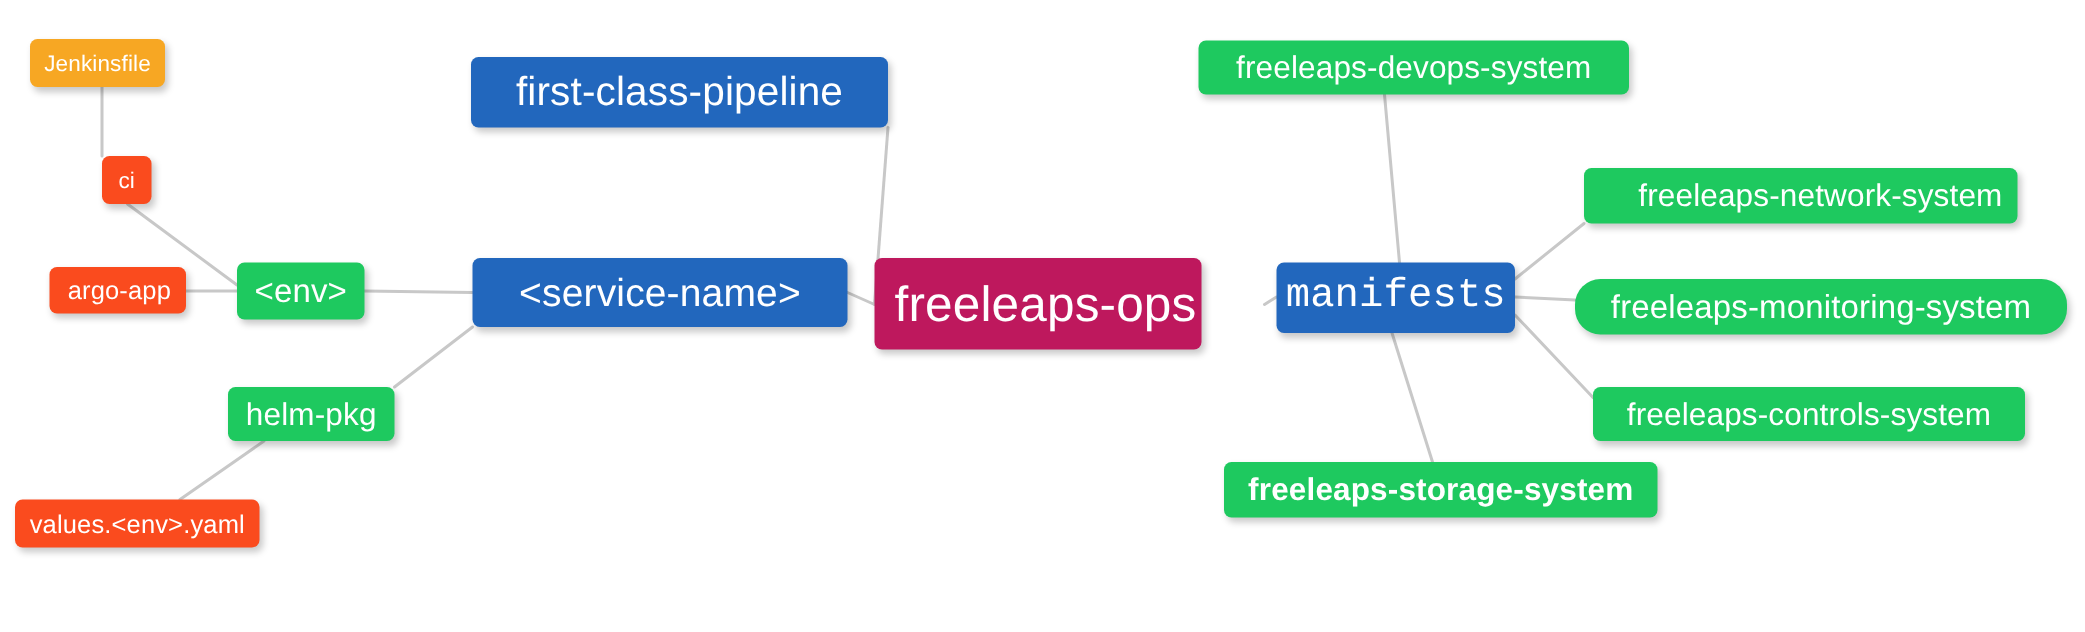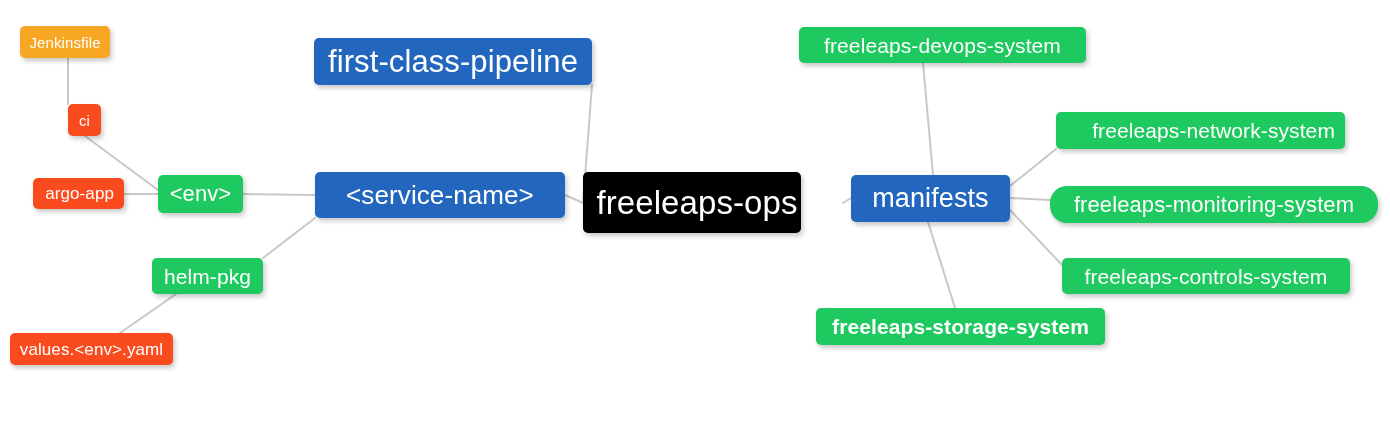--- a/index.html
+++ b/index.html
@@ -59,30 +59,30 @@
       <path d="M 68 104 L 68 58" stroke="#c8c8c8" stroke-width="2" fill="none" stroke-linecap="round"></path>
       <path d="M 176 294 L 120 333" stroke="#c8c8c8" stroke-width="2" fill="none" stroke-linecap="round"></path>
       <path d="M 933 175 L 923 63" stroke="#c8c8c8" stroke-width="2" fill="none" stroke-linecap="round"></path>
       <path d="M 1010 186 L 1056 149" stroke="#c8c8c8" stroke-width="2" fill="none" stroke-linecap="round"></path>
       <path d="M 1010 198 L 1050 200" stroke="#c8c8c8" stroke-width="2" fill="none" stroke-linecap="round"></path>
       <path d="M 1010 210 L 1062 265" stroke="#c8c8c8" stroke-width="2" fill="none" stroke-linecap="round"></path>
       <path d="M 928 222 L 955 308" stroke="#c8c8c8" stroke-width="2" fill="none" stroke-linecap="round"></path>
     </svg>
 
   <div id="nodes-layer">
-      <div class="node" style="left: 583px; top: 172px; width: 218px; height: 61px; background: #000000; font-size: 33px; padding-left: 20px;">
+      <div class="node" style="left: 583px; top: 172px; width: 218px; height: 61px; background: #be185d; font-size: 33px; padding-left: 20px;">
         <span class="node-label">freeleaps-ops</span>
       </div>
-      <div class="node" style="left: 314px; top: 38px; width: 278px; height: 47px; background: rgb(34, 103, 189); font-size: 31px;">
+      <div class="node" style="left: 314px; top: 38px; width: 278px; height: 47px; background: rgb(34, 103, 189); font-size: 27px;">
         <span class="node-label">first-class-pipeline</span>
       </div>
       <div class="node" style="left: 315px; top: 172px; width: 250px; height: 46px; background: rgb(34, 103, 189); font-size: 26px;">
         <span class="node-label">&lt;service-name&gt;</span>
       </div>
-      <div class="node" style="left: 851px; top: 175px; width: 159px; height: 47px; background: rgb(34, 103, 189); font-size: 27px;">
+      <div class="node" style="left: 851px; top: 175px; width: 159px; height: 47px; background: rgb(34, 103, 189); font-size: 27px; font-family: Liberation Mono, monospace;">
         <span class="node-label">manifests</span>
       </div>
       <div class="node" style="left: 158px; top: 175px; width: 85px; height: 38px; background: rgb(30, 201, 95); font-size: 22px;">
         <span class="node-label">&lt;env&gt;</span>
       </div>
       <div class="node" style="left: 152px; top: 258px; width: 111px; height: 36px; background: rgb(30, 201, 95); font-size: 21px;">
         <span class="node-label">helm-pkg</span>
       </div>
       <div class="node" style="left: 799px; top: 27px; width: 287px; height: 36px; background: rgb(30, 201, 95); font-size: 21px;">
         <span class="node-label">freeleaps-devops-system</span>

